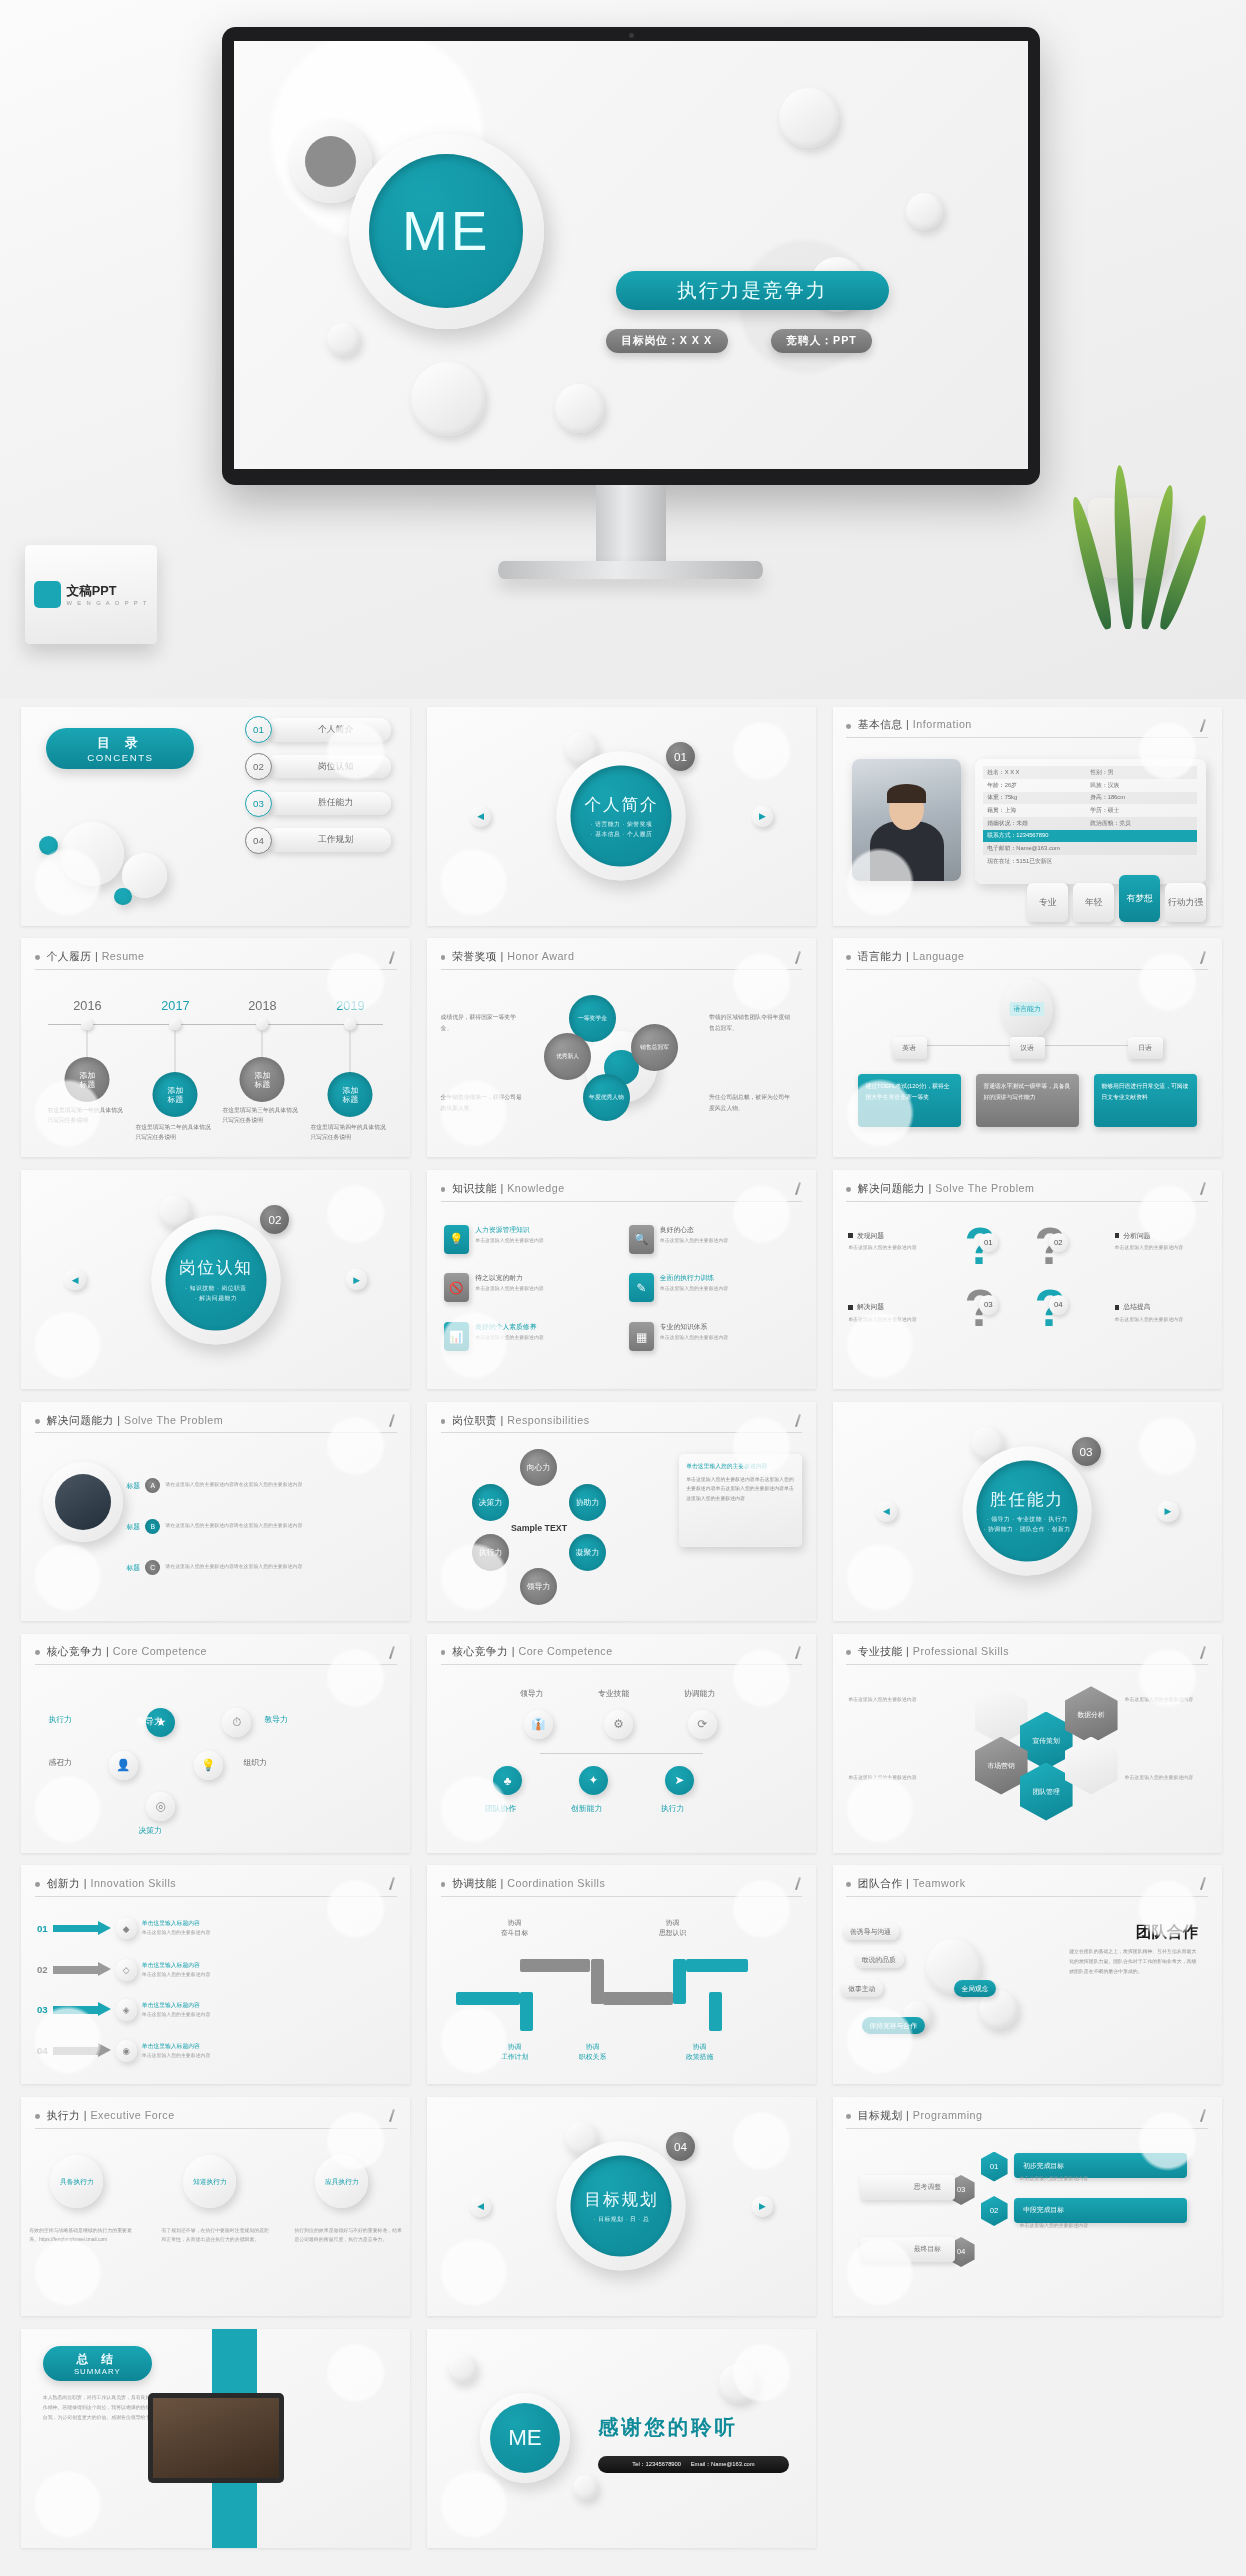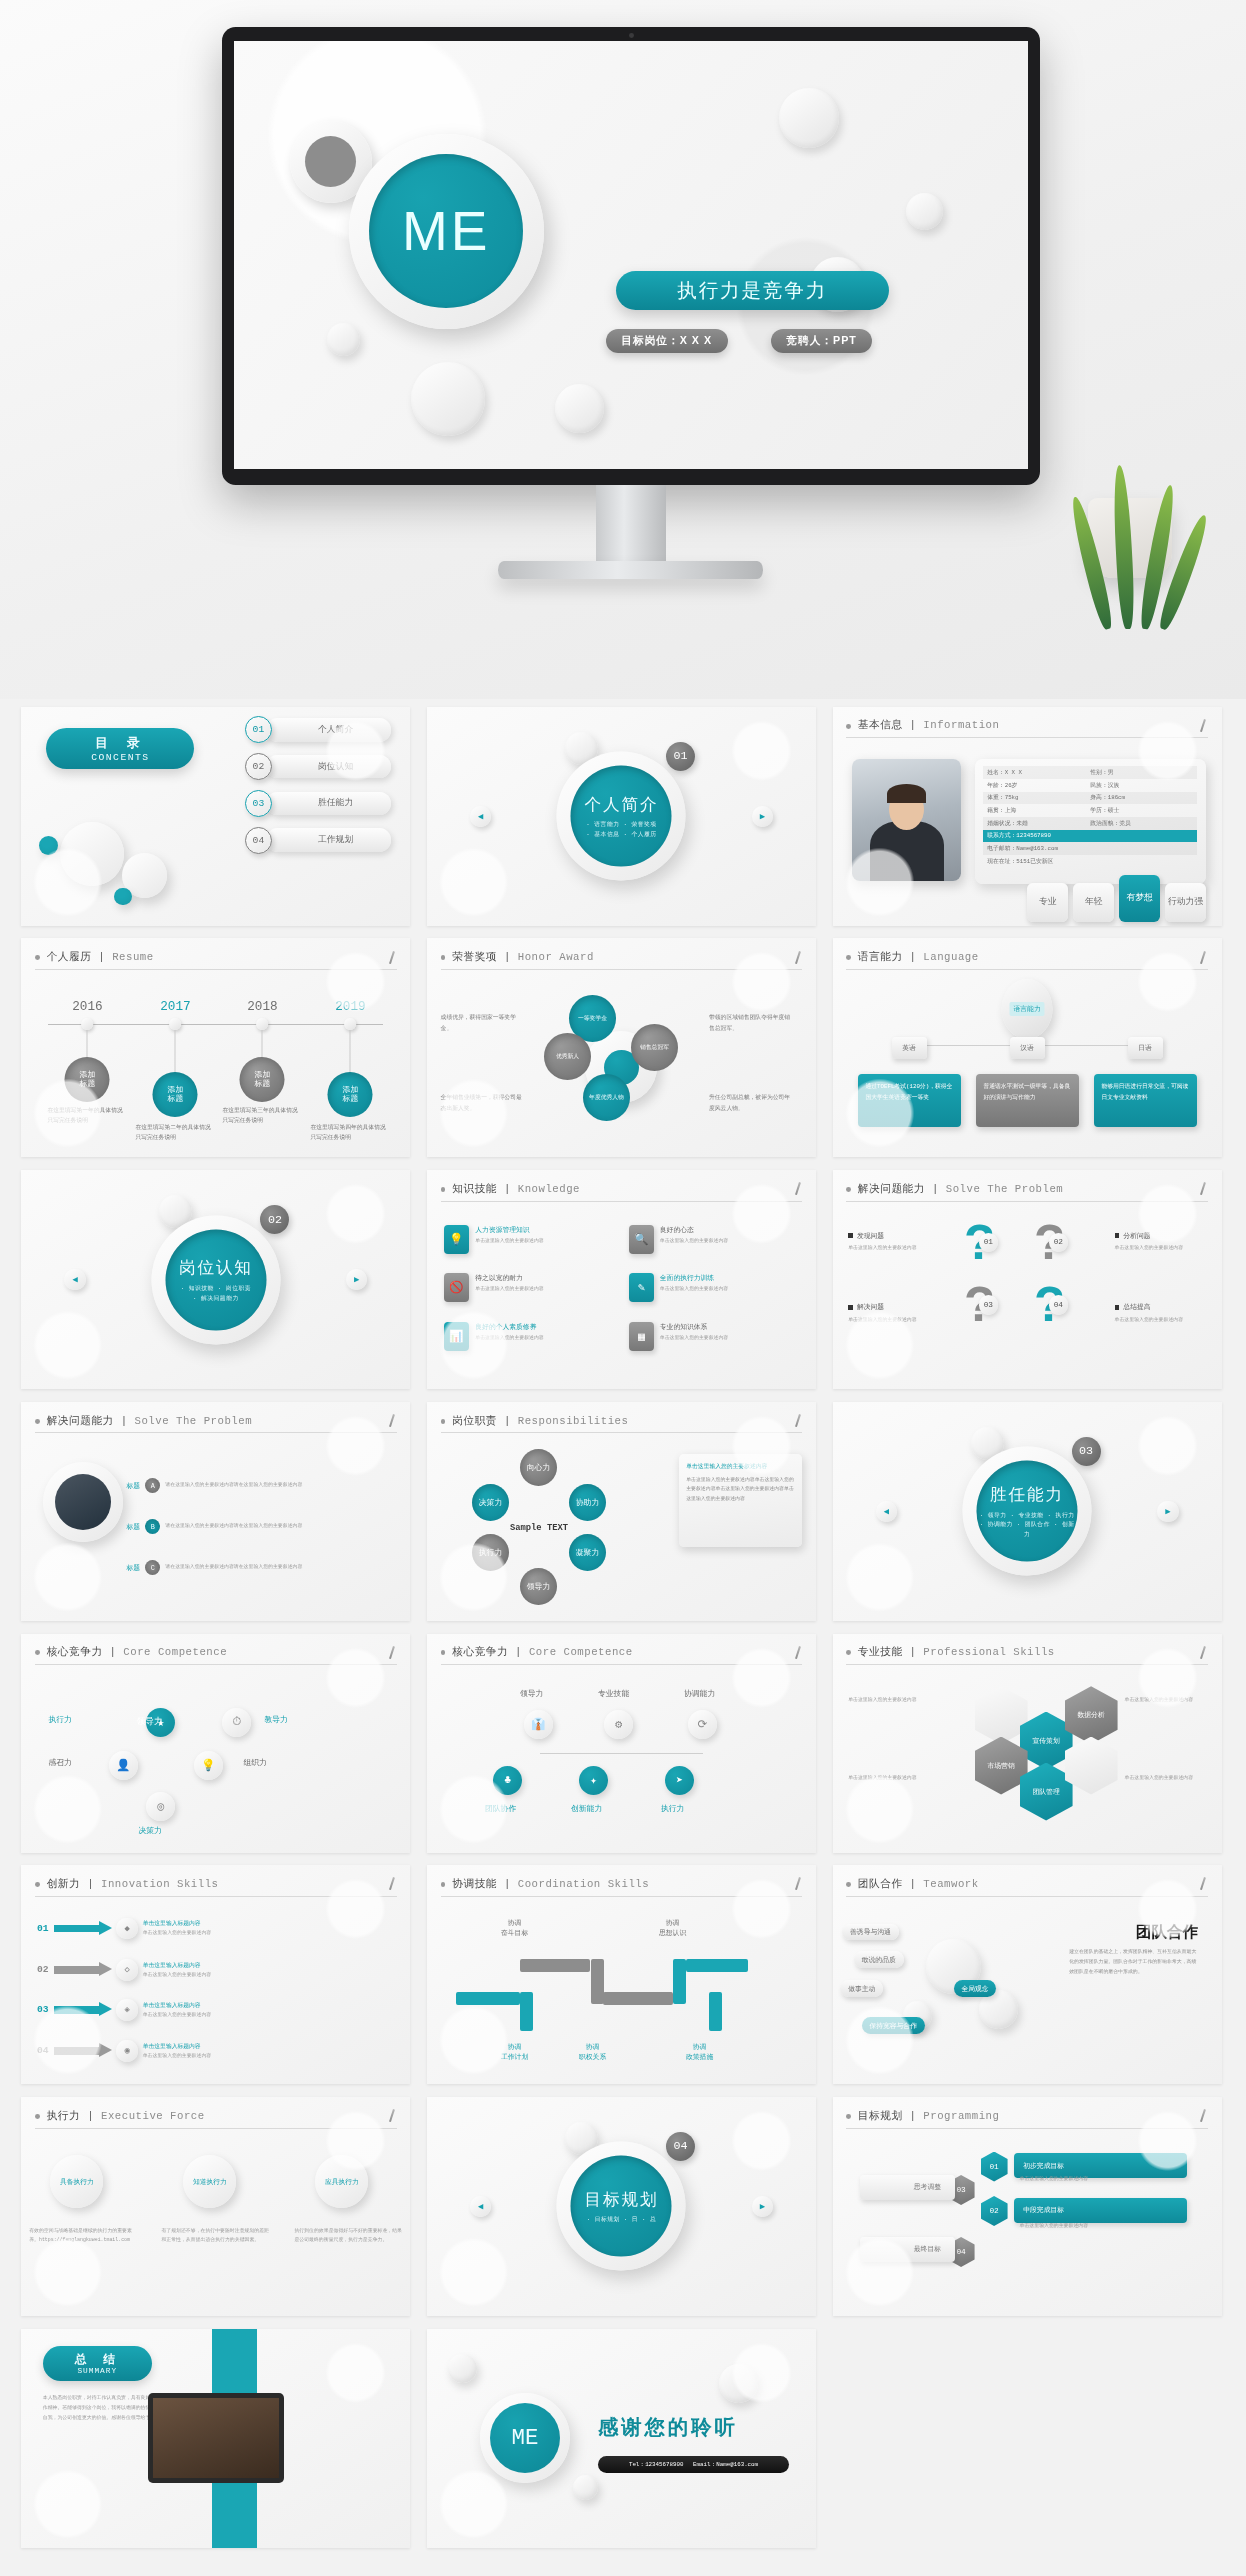--- a/index.html
+++ b/index.html
@@ -131,21 +131,20 @@
     grid-template-columns: repeat(3, 389px);
     gap: 12.7px 16.6px;
     padding: 7.8px 21.4px 23.4px 21.4px;
   }
   .slide {
     position: relative;
     width: 389px; height: 219px;
     background: linear-gradient(150deg,#fbfbfb,#f0f0f0);
     overflow: hidden;
     box-shadow: 0 1px 2.9px rgba(0,0,0,.09);
-    font-family: Liberation Mono, monospace;
   }
   .slide::after {
     content:""; position:absolute; inset:0; pointer-events:none;
     background:
       radial-gradient(circle at 12% 80%, rgba(255,255,255,.7) 0 8%, transparent 9%),
       radial-gradient(circle at 86% 20%, rgba(255,255,255,.7) 0 7%, transparent 8%);
   }
   .s-head {
     position: absolute; left: 13.6px; top: 11.7px; right: 13.6px;
     display: flex; align-items: flex-end; gap: 6.8px;
@@ -432,20 +431,27 @@
   </div>
   <div class="stand-neck"></div>
   <div class="stand-base"></div>
 
   <div class="plant-pot"></div>
   <div class="leaf" style="transform:rotate(-14deg);"></div>
   <div class="leaf" style="left:1120px;height:164px;transform:rotate(-3deg);"></div>
   <div class="leaf" style="left:1137px;height:146px;transform:rotate(10deg);"></div>
   <div class="leaf" style="left:1155px;height:121px;transform:rotate(20deg);"></div>
 
+  <div class="calendar">
+    <div class="cal-logo"></div>
+    <div>
+      <div class="cal-text">文稿PPT</div>
+      <div class="cal-sub">W E N G A O P P T</div>
+    </div>
+  </div>
 </div>
 
 <div class="grid">
 
   <div class="slide">
     <div class="toc-badge">
       <div class="cn">目 录</div>
       <div class="en">CONCENTS</div>
     </div>
     <div class="ring" style="left:39px;top:115px;width:64px;height:64px;"></div>

